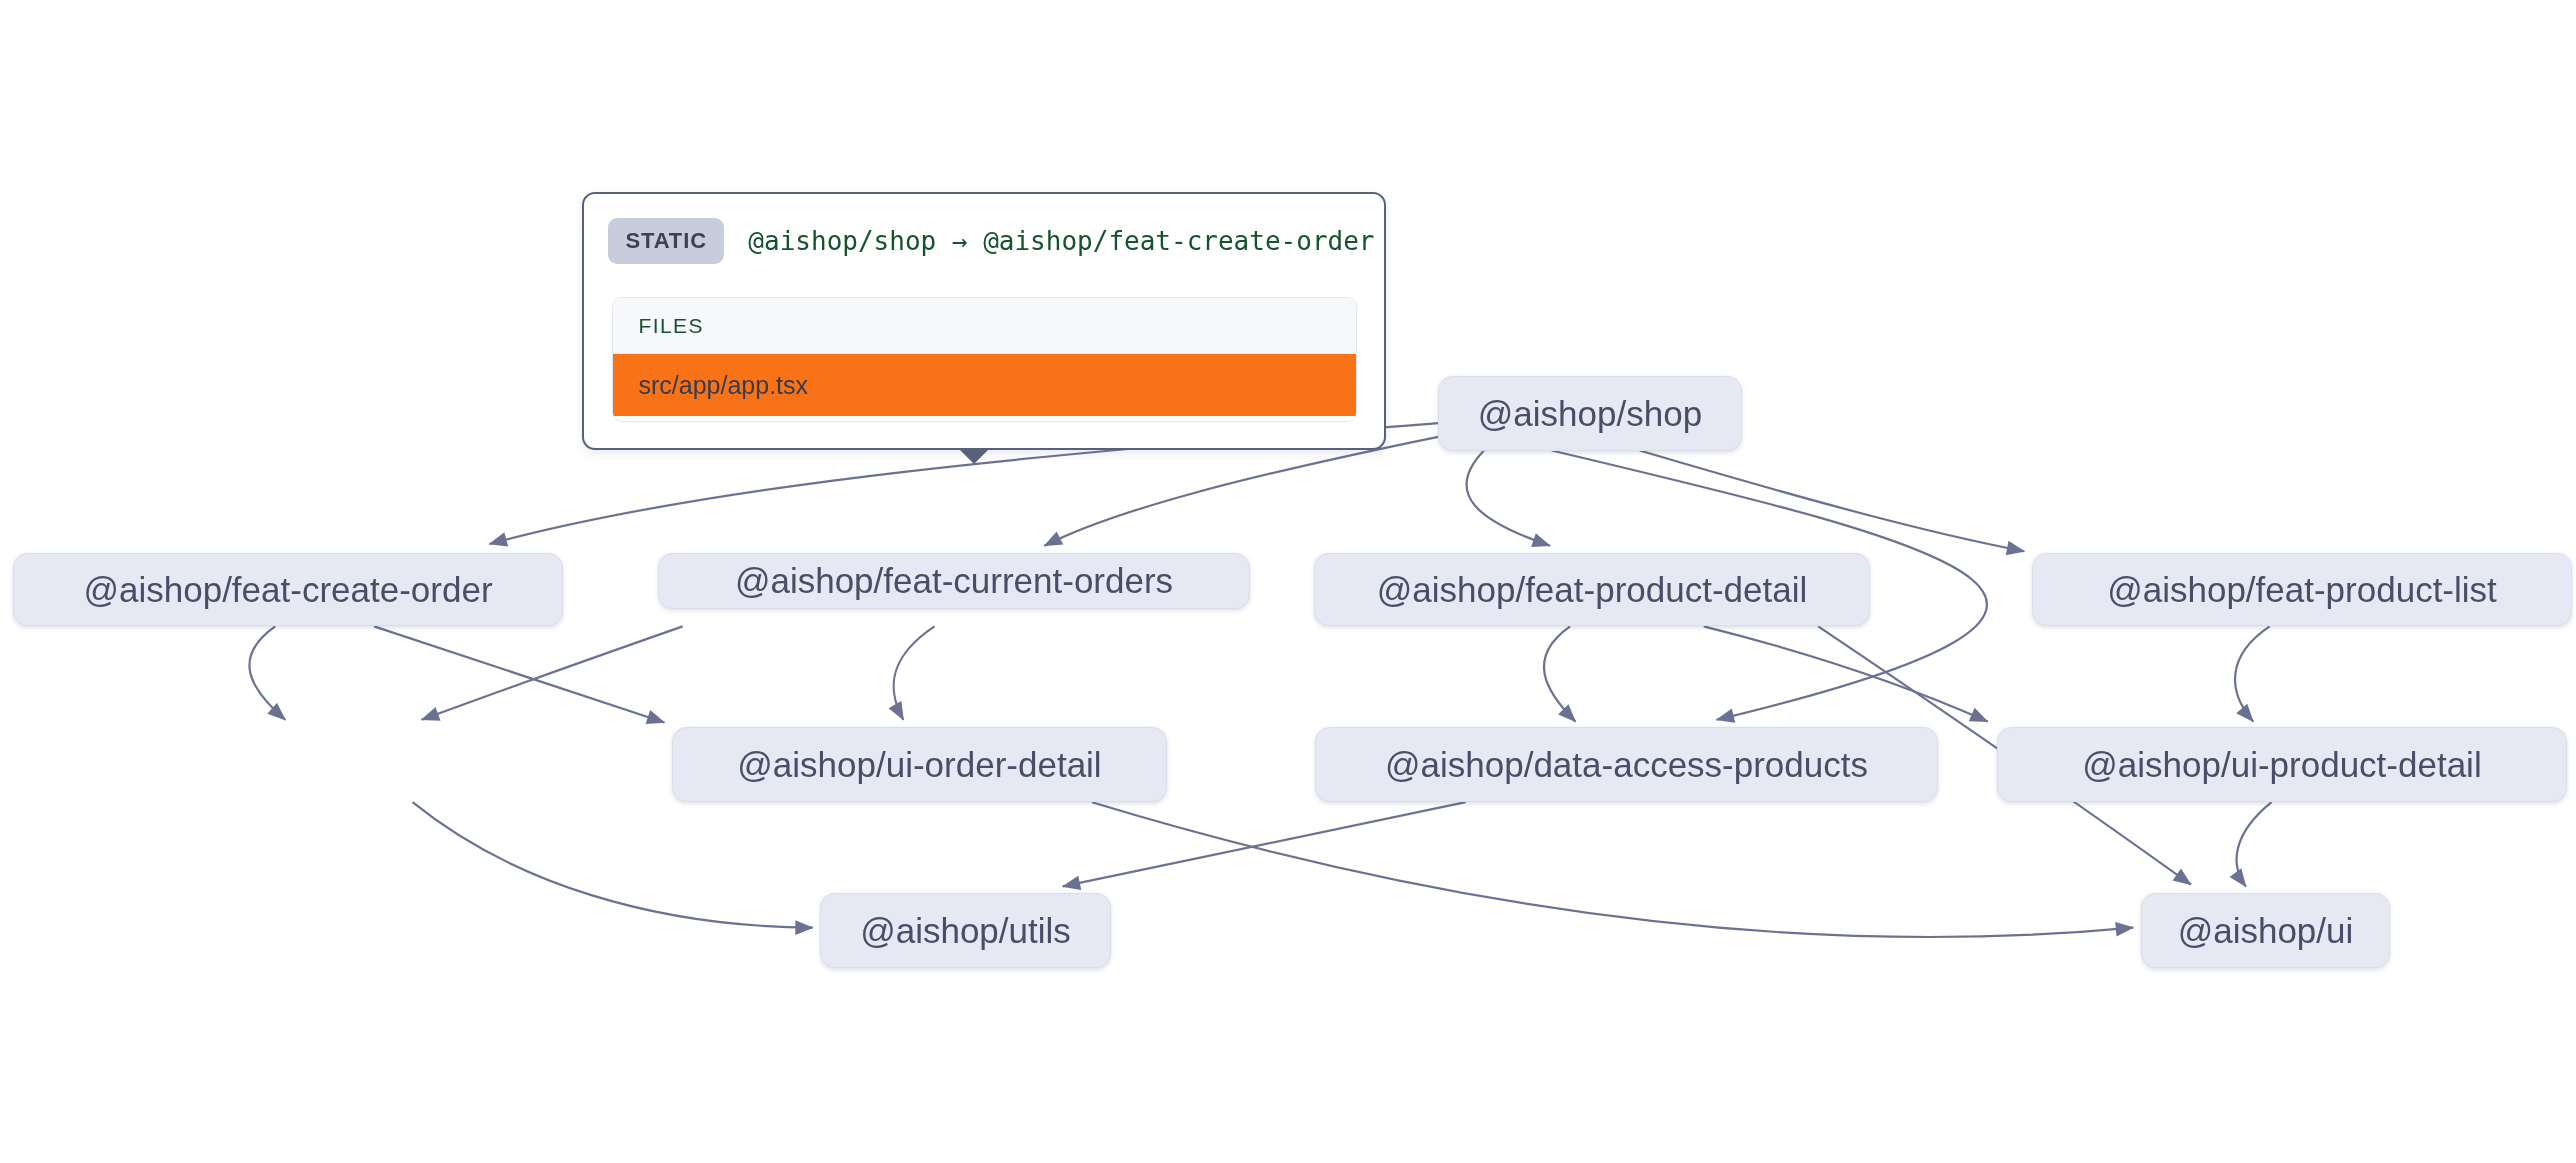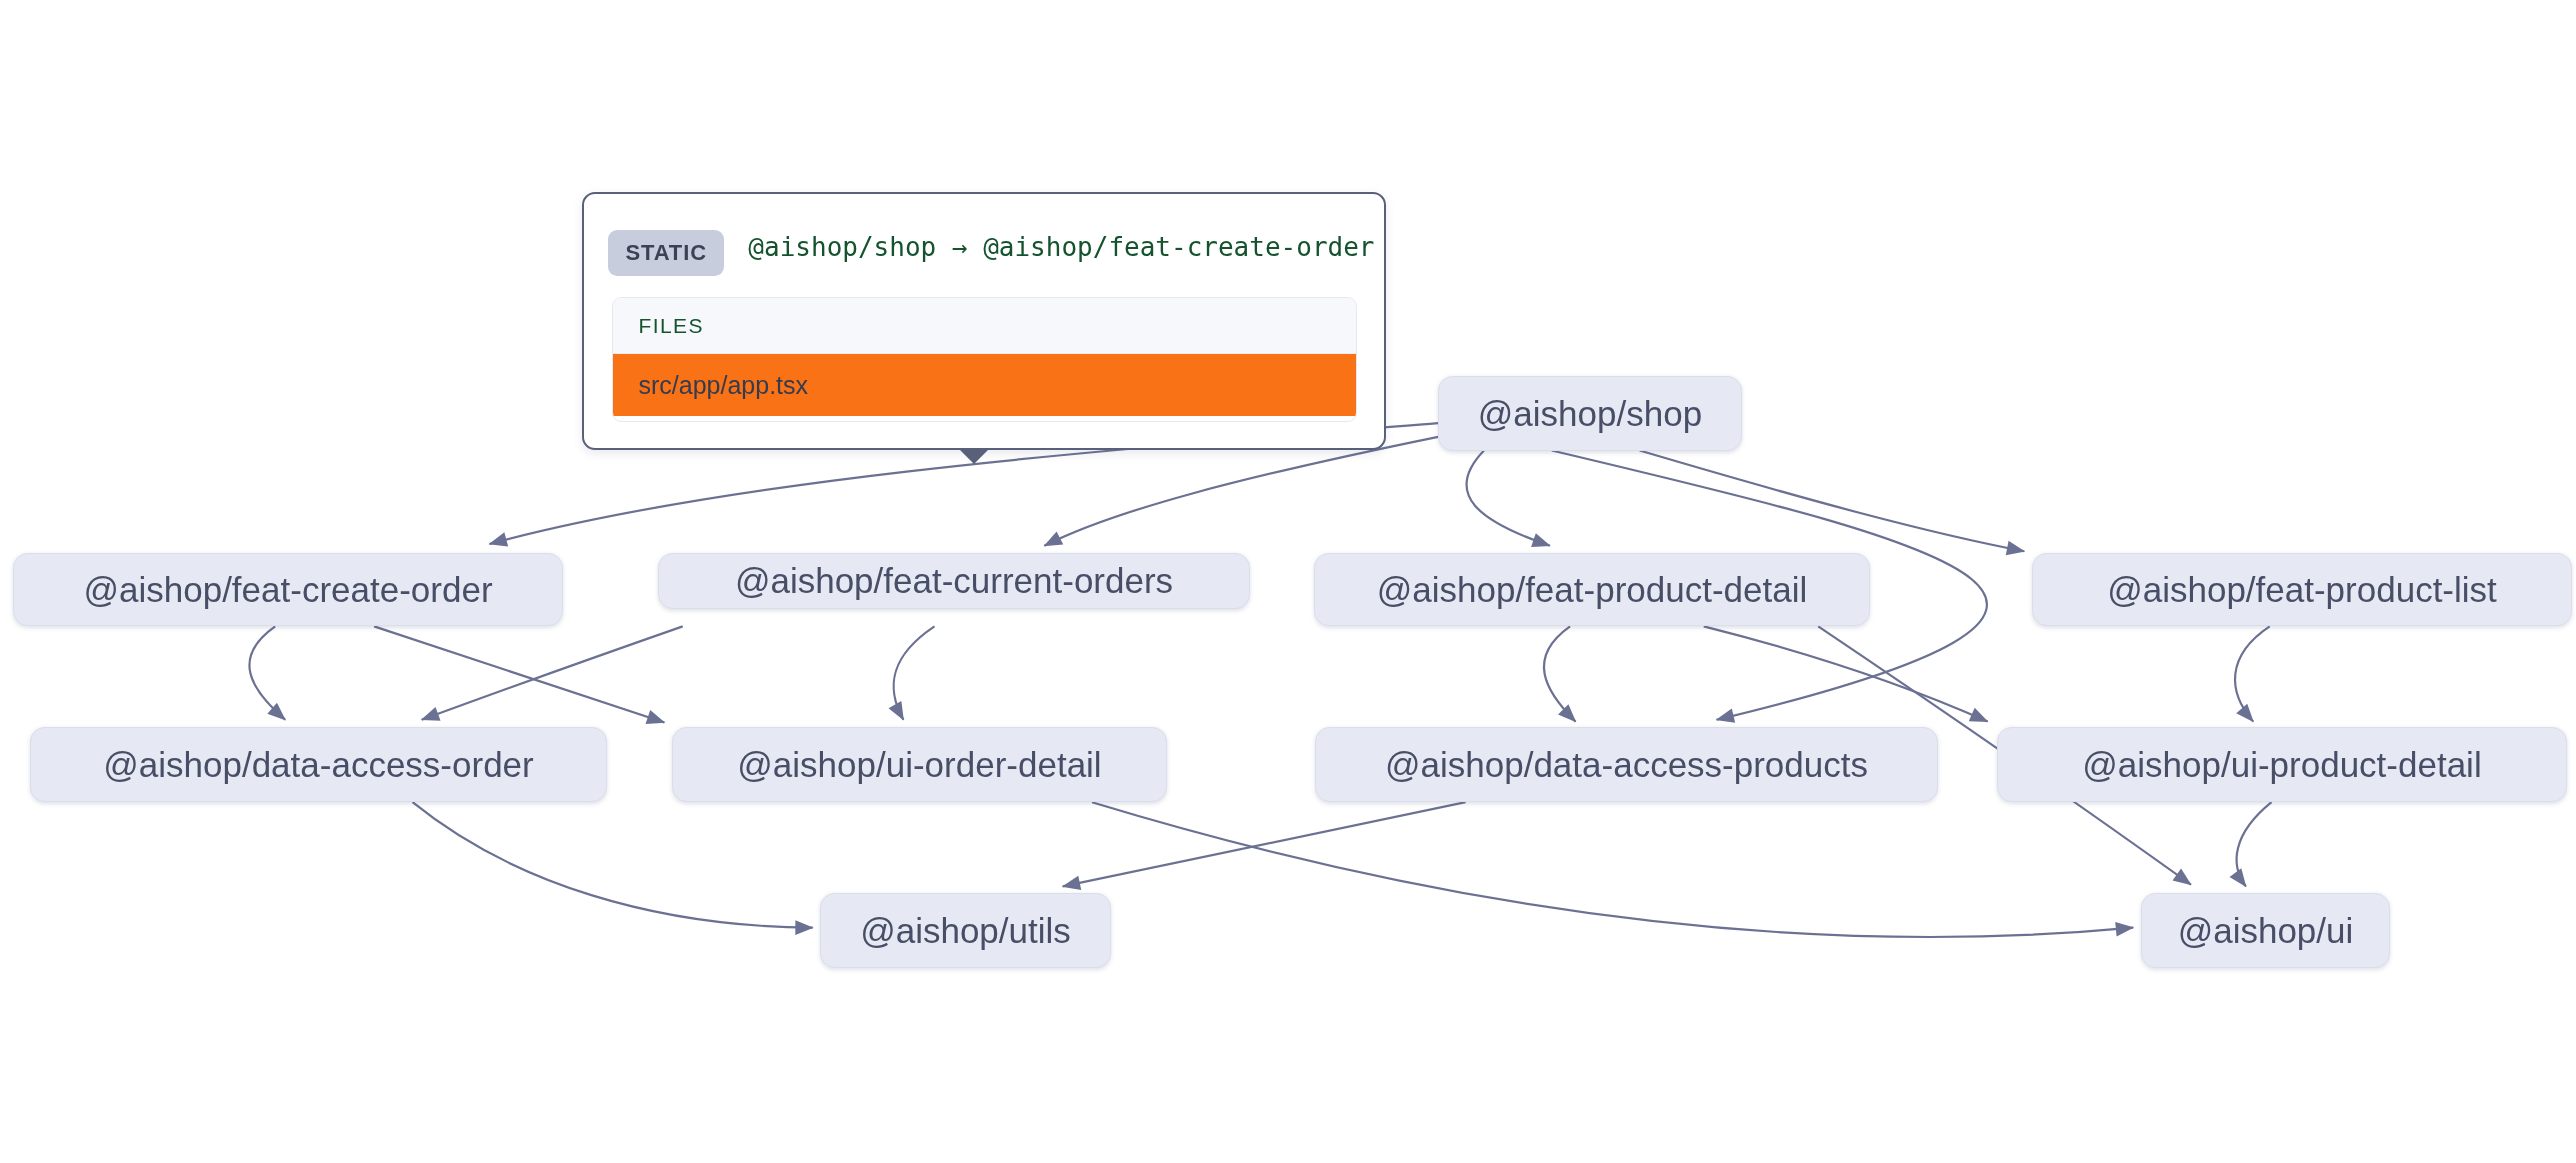--- a/index.html
+++ b/index.html
@@ -57,21 +57,20 @@
   }
   .tooltip .badge {
     background: #c8cdde;
     color: #3b4256;
     font-size: 22px;
     font-weight: bold;
     letter-spacing: 0.9px;
     padding: 12px 17.4px;
     border-radius: 9.2px;
     line-height: 1;
-    margin-top: 12px;
   }
   .tooltip .edge-title {
     font-family: "DejaVu Sans Mono", monospace;
     font-size: 26px;
     color: #14532d;
     margin-left: 24px;
     white-space: nowrap;
   }
   .tooltip .files-panel {
     position: absolute;
@@ -130,21 +129,20 @@
   <div class="node" style="left:1438px; top:376px; width:304px; height:75px;">@aishop/shop</div>
 
   <div class="node" style="left:13px; top:553px; width:550px; height:73px;">@aishop/feat-create-order</div>
 
   <div class="node" style="left:658px; top:553px; width:592px; height:56px;">@aishop/feat-current-orders</div>
 
   <div class="node" style="left:1314px; top:553px; width:556px; height:73px;">@aishop/feat-product-detail</div>
 
   <div class="node" style="left:2032px; top:553px; width:540px; height:73px;">@aishop/feat-product-list</div>
 
-  <div class="node" style="left:30px; top:727px; width:577px; height:75px;">@aishop/data-access-order</div>
 
   <div class="node" style="left:672px; top:727px; width:495px; height:75px;">@aishop/ui-order-detail</div>
 
   <div class="node" style="left:1288px; top:727px; width:623px; height:75px;margin-left:27px;">@aishop/data-access-products</div>
 
   <div class="node" style="left:1997px; top:727px; width:570px; height:75px;">@aishop/ui-product-detail</div>
 
   <div class="node" style="left:820px; top:893px; width:291px; height:75px;">@aishop/utils</div>
 
   <div class="node" style="left:2141px; top:893px; width:249px; height:75px;">@aishop/ui</div>

